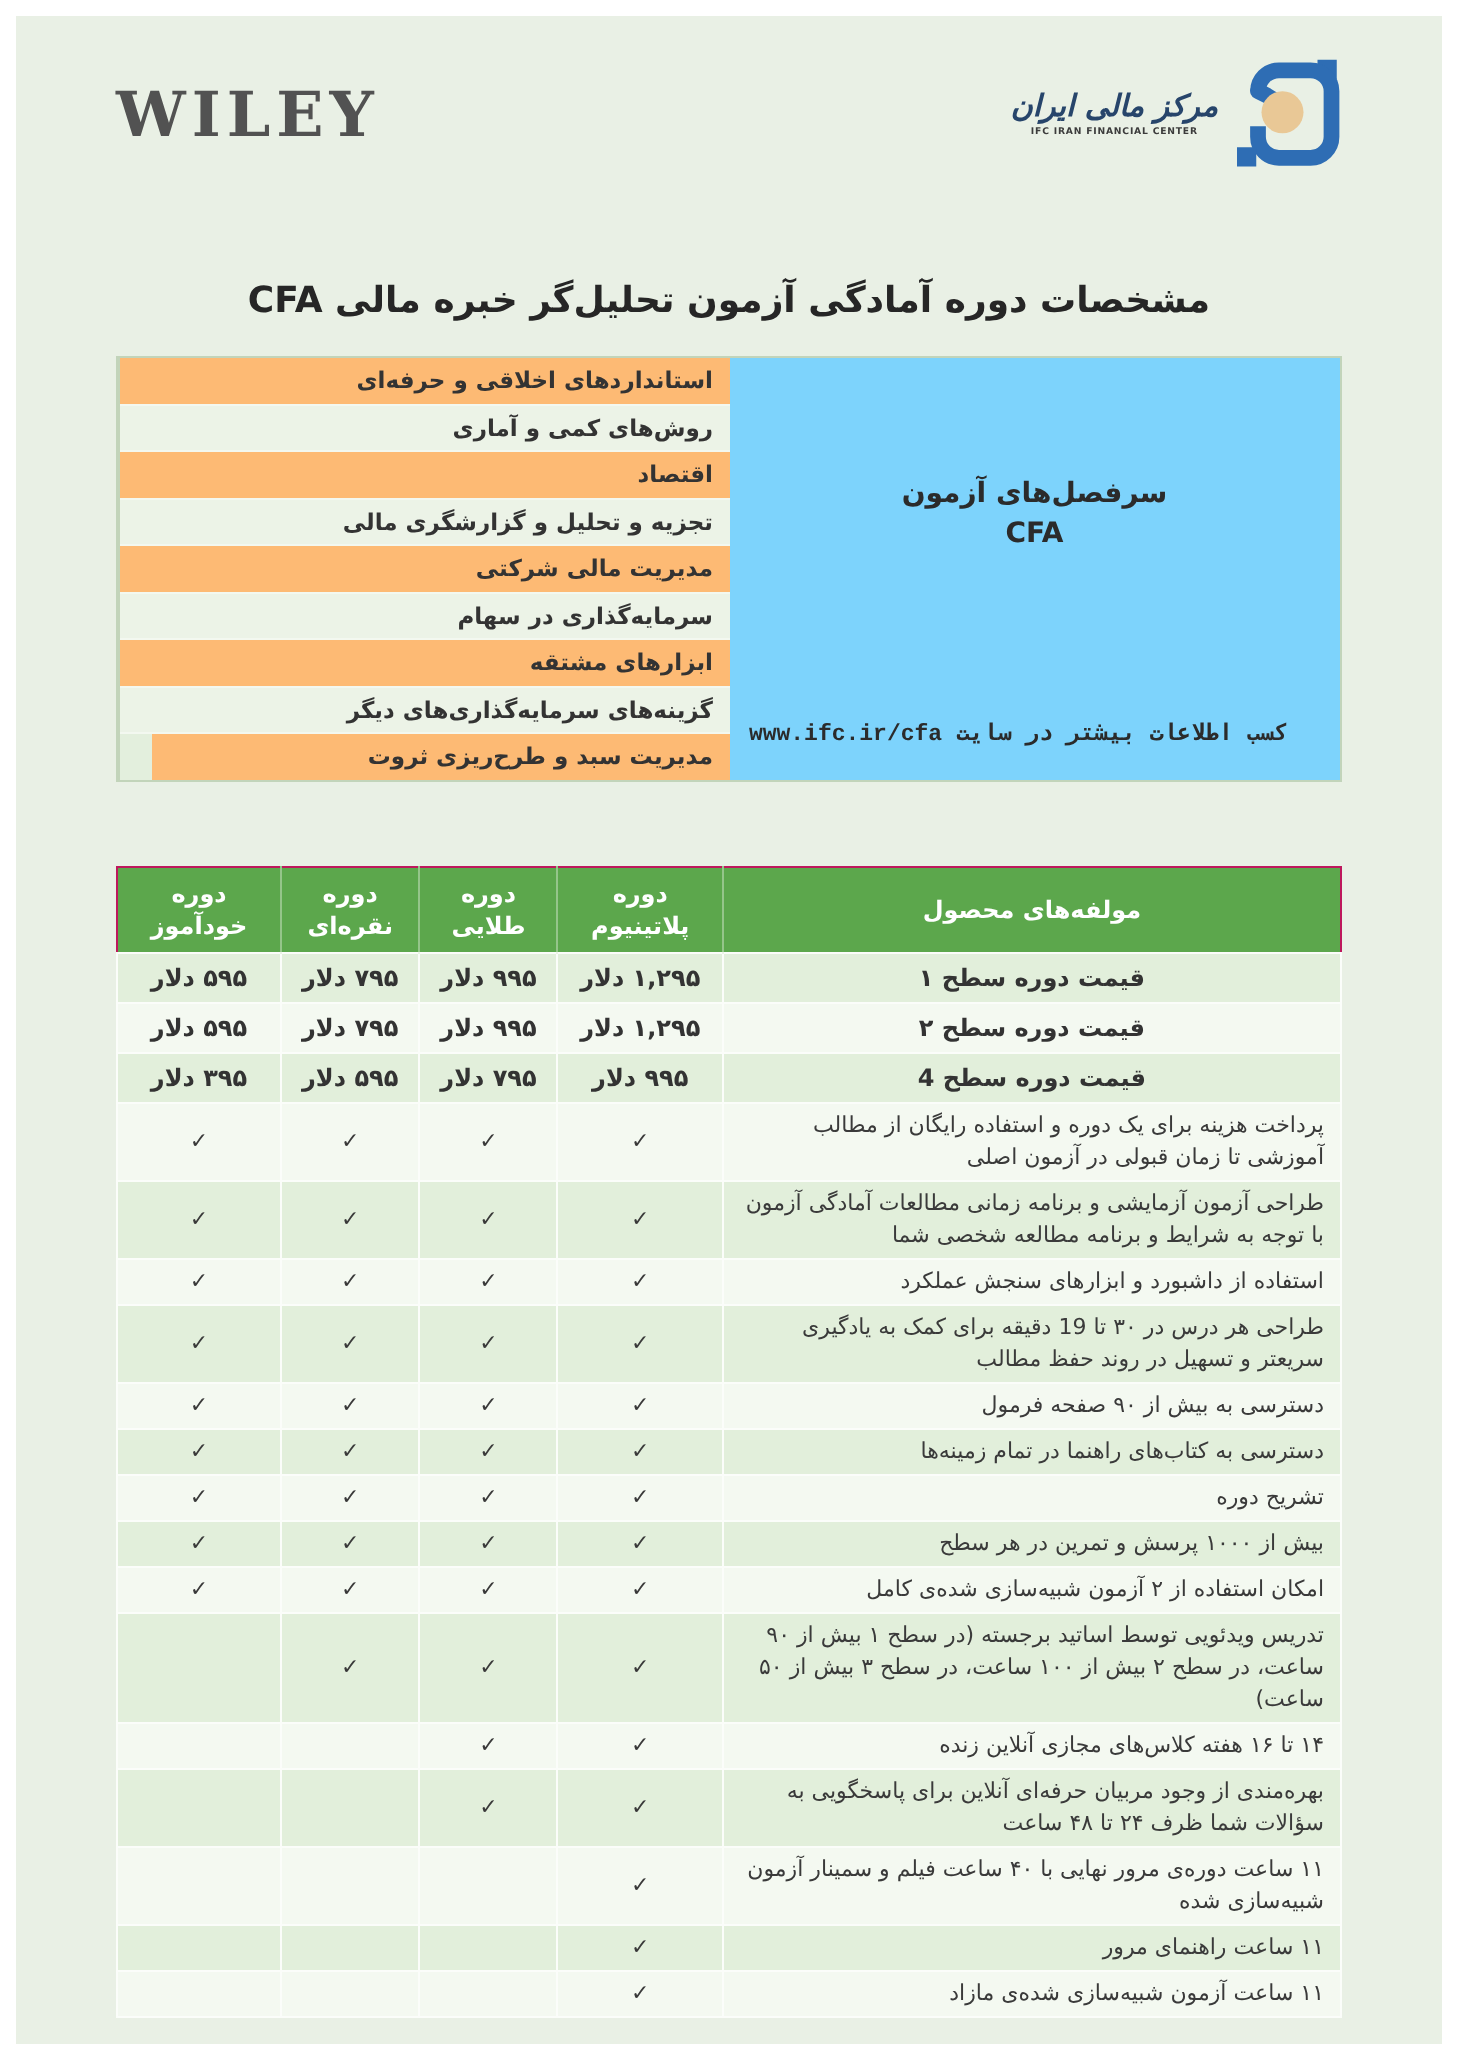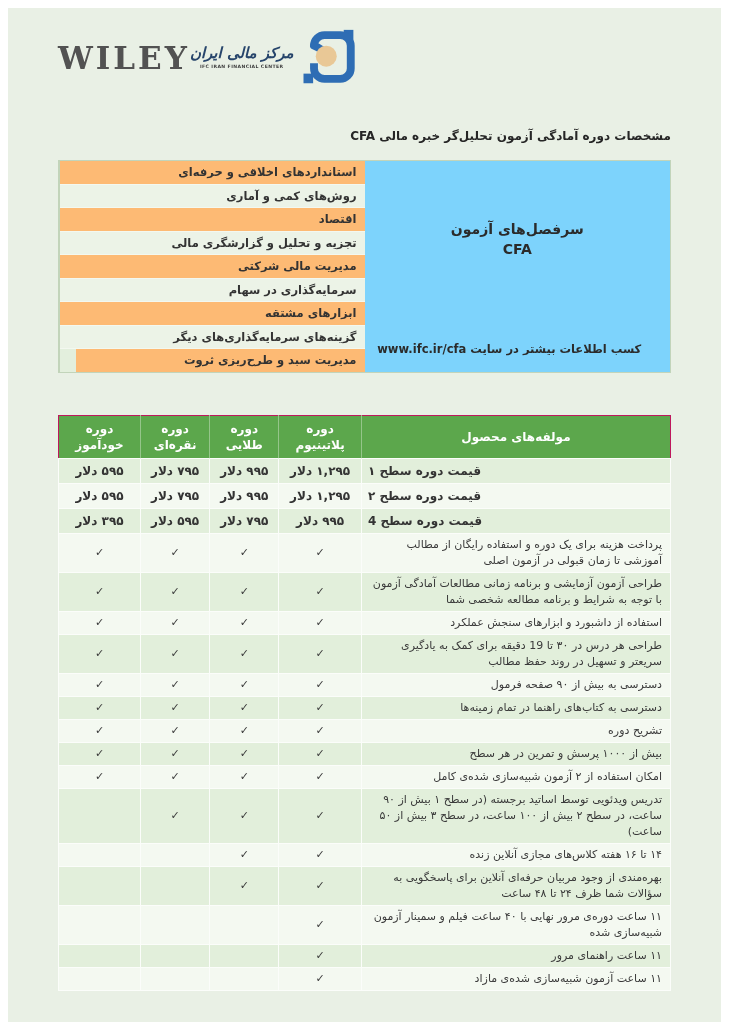--- a/index.html
+++ b/index.html
@@ -6,52 +6,52 @@
   body{
     width:729px;height:1030px;background:#ffffff;overflow:hidden;
     font-family:"DejaVu Sans","Liberation Sans",sans-serif;
     -webkit-font-smoothing:antialiased;
   }
   .page{
     position:absolute;left:8px;top:8px;width:713px;height:1014px;
     background:#e9f0e5;box-sizing:border-box;padding:14px 50px 0 50px;
   }
   
-  .header-row{display:flex;align-items:flex-start;height:92px;}
+  .header-row{display:flex;justify-content:space-between;align-items:flex-start;height:92px;}
   .wiley{
     font-family:"DejaVu Serif","Liberation Serif",serif;
     font-size:31px;font-weight:600;letter-spacing:3px;color:#525252;margin-top:18px;
   }
   .ifc-logo{display:flex;align-items:center;gap:6px;margin-top:6px;}
   .ifc-text{text-align:center;direction:rtl;}
   .ifc-fa{font-size:15px;font-weight:bold;color:#27456b;font-style:italic;line-height:1.1;}
   .ifc-en{font-size:4.6px;letter-spacing:.4px;color:#3c3c3c;font-weight:bold;margin-top:3px;direction:ltr;}
   .ifc-mark{display:block;}
   
   .doc-title{
-    font-size:12px;font-weight:bold;color:#262626;
-    margin-top:15px;direction:rtl;
+    text-align:center;font-size:18px;font-weight:bold;color:#262626;
+    margin-top:26px;direction:rtl;
   }
   
   .syllabus{
     display:flex;direction:rtl;margin-top:17px;
     border:1px solid #c2d4ba;background:#e3efdd;
   }
   .syl-info{
     width:50%;position:relative;background:#7dd3fc;border-left:0;box-sizing:border-box;
   }
   .syl-head{
     position:absolute;top:37%;left:0;right:0;transform:translateY(-50%);
     text-align:center;font-weight:bold;color:#2b2b2b;
   }
   .syl-head-fa{font-size:14px;line-height:1.6;}
   .syl-head-en{font-size:14px;line-height:1.4;direction:ltr;}
   .syl-more{
     position:absolute;bottom:16px;left:0;right:16px;text-align:center;
-    font-size:11.5px;font-weight:bold;color:#2b2b2b;direction:rtl;
+    font-size:11.5px;font-weight:bold;color:#2b2b2b;direction:rtl;font-family:Liberation Mono, monospace;
   }
   .syl-list{width:50%;border-left:1px solid #c2d4ba;box-sizing:border-box;}
   .syl-row{
     font-size:11.5px;font-weight:bold;color:#333;
     padding:3px 8px 3px 4px;line-height:16.5px;height:16.5px;
     border-bottom:1px solid #f3f8f0;text-align:right;white-space:nowrap;
     background:#fdba74;
   }
   .syl-row:nth-child(even){background:#ecf3e7;}
   .syl-row:last-child{border-bottom:none;margin-left:16px;}
@@ -67,21 +67,21 @@
   }
   table.pricing th:last-child{border-left:none;}
   table.pricing td{
     border:1px solid #fbfdfa;font-size:11px;color:#3a3a3a;
     padding:3px 8px;line-height:16px;vertical-align:middle;
   }
   tbody tr:nth-child(odd) td{background:#e2efdb;}
   tbody tr:nth-child(even) td{background:#f4f9f1;}
   td.mark{text-align:center;font-size:11.5px;color:#2f2f2f;}
   tr.price-row td{font-weight:bold;font-size:12px;color:#333;padding:4px 6px;}
-  tr.price-row td.label{text-align:left;}
+  tr.price-row td.label{text-align:center;}
   tr.feature-row td.label{text-align:right;}
 </style>
 </head>
 <body>
 
 <div class="page">
 
   <div class="header-row">
     <div class="wiley">WILEY</div>
     <div class="ifc-logo">

